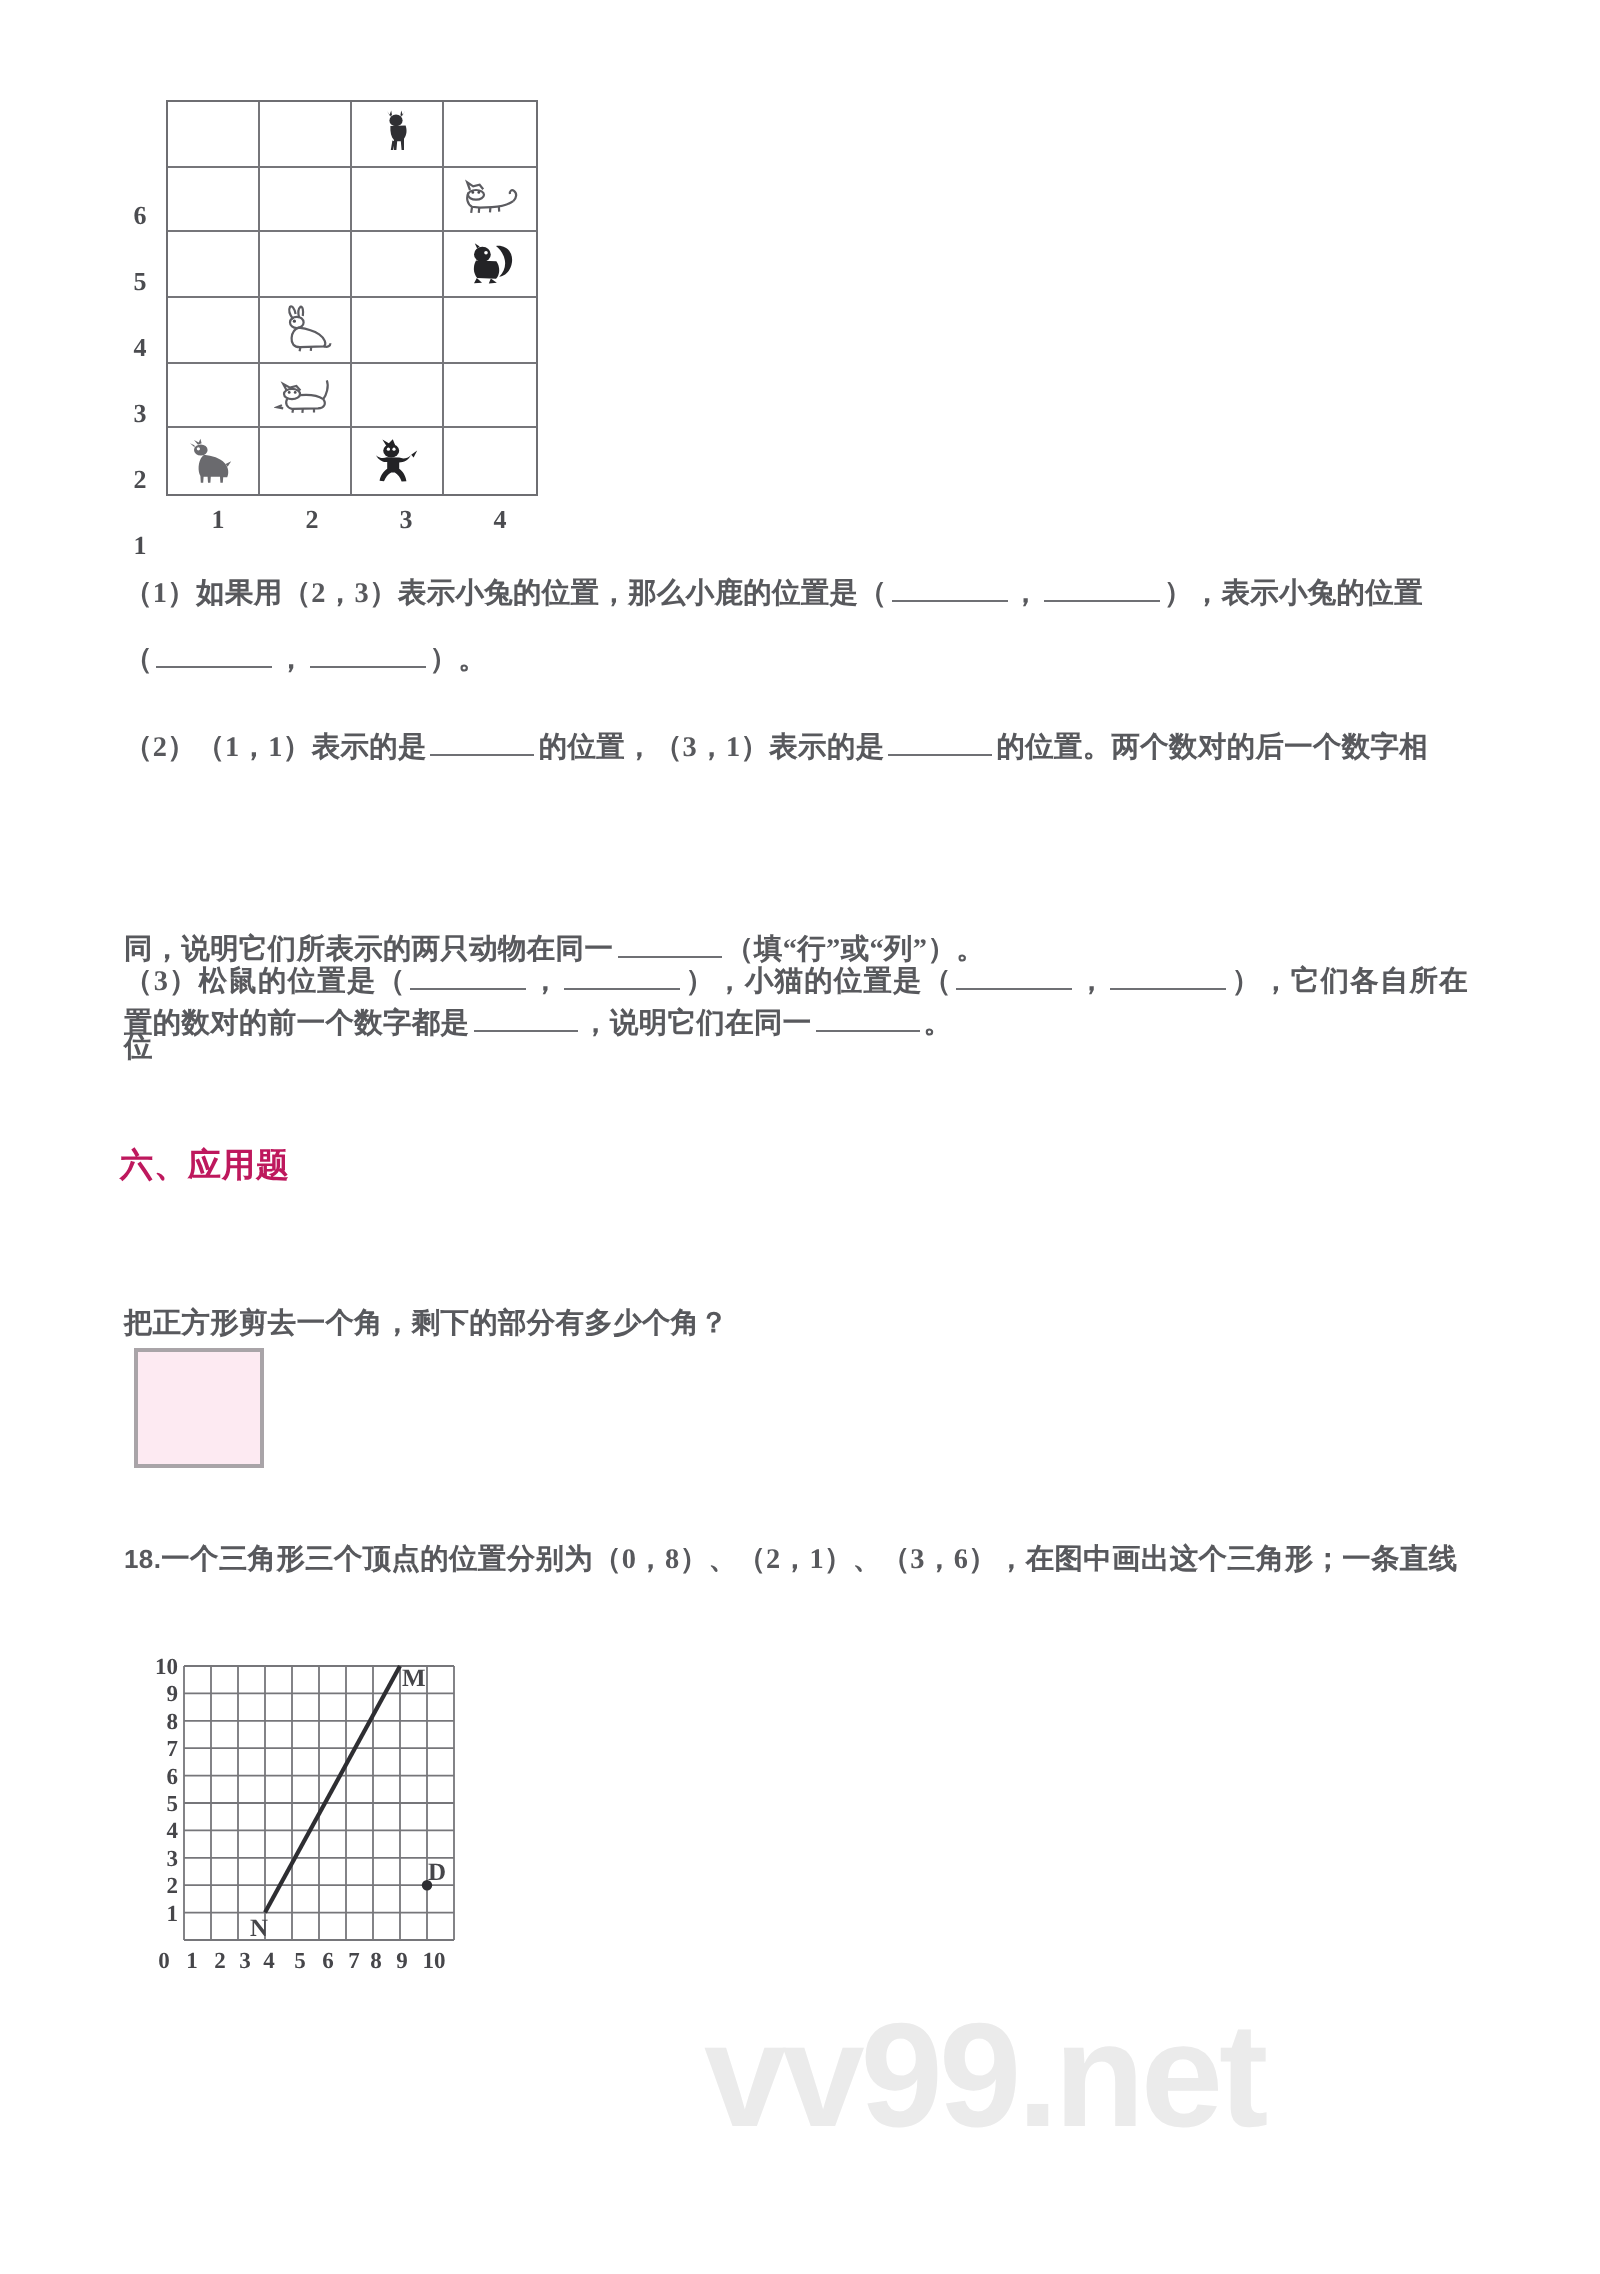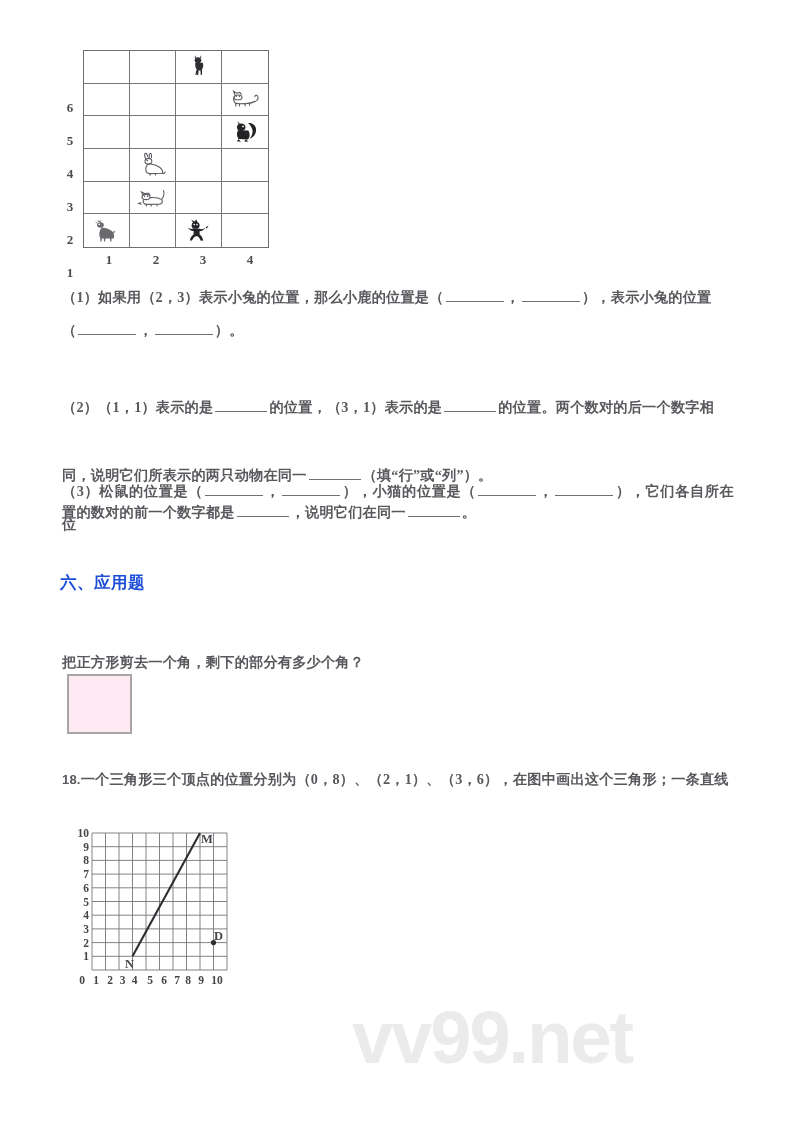--- a/index.html
+++ b/index.html
@@ -103,21 +103,21 @@
   .blank.w-long { width: 58px; }
   .blank.w-mid  { width: 52px; }
 
   
   .section-heading {
     position: absolute;
     left: 60px;
     font-family: "Liberation Sans", "DejaVu Sans", sans-serif;
     font-size: 16.5px;
     font-weight: bold;
-    color: #1d4ed8;
+    color: #be185d;
     letter-spacing: 0.5px;
   }
 
   
   .pink-square {
     position: absolute;
     left: 67px;
     top: 674px;
     width: 65px;
     height: 60px;
@@ -279,21 +279,21 @@
     <div class="col-label" style="left:178px;">4</div>
   </div>
 
   <div class="q" style="top:281px;">
     <span>（1）如果用（2，3）表示小兔的位置，那么小鹿的位置是（</span><span class="blank w-long"></span><span>，</span><span class="blank w-long"></span><span>），表示小兔的位置</span>
   </div>
   <div class="q" style="top:314px;">
     <span>（</span><span class="blank w-long"></span><span>，</span><span class="blank w-long"></span><span>）。</span>
   </div>
 
-  <div class="q" style="top:391px;">
+  <div class="q" style="top:358px;">
     <span>（2）（1，1）表示的是</span><span class="blank w-mid"></span><span>的位置，（3，1）表示的是</span><span class="blank w-mid"></span><span>的位置。两个数对的后一个数字相</span>
   </div>
   <div class="q" style="top:411px;margin-top:48px;">
     <span>同，说明它们所表示的两只动物在同一</span><span class="blank w-mid"></span><span>（填“行”或“列”）。</span>
   </div>
 
   <div class="q" style="top:475px;">
     <span>（3）松鼠的位置是（</span><span class="blank w-long"></span><span>，</span><span class="blank w-long"></span><span>），小猫的位置是（</span><span class="blank w-long"></span><span>，</span><span class="blank w-long"></span><span>），它们各自所在位</span>
   </div>
   <div class="q" style="top:496px;">

